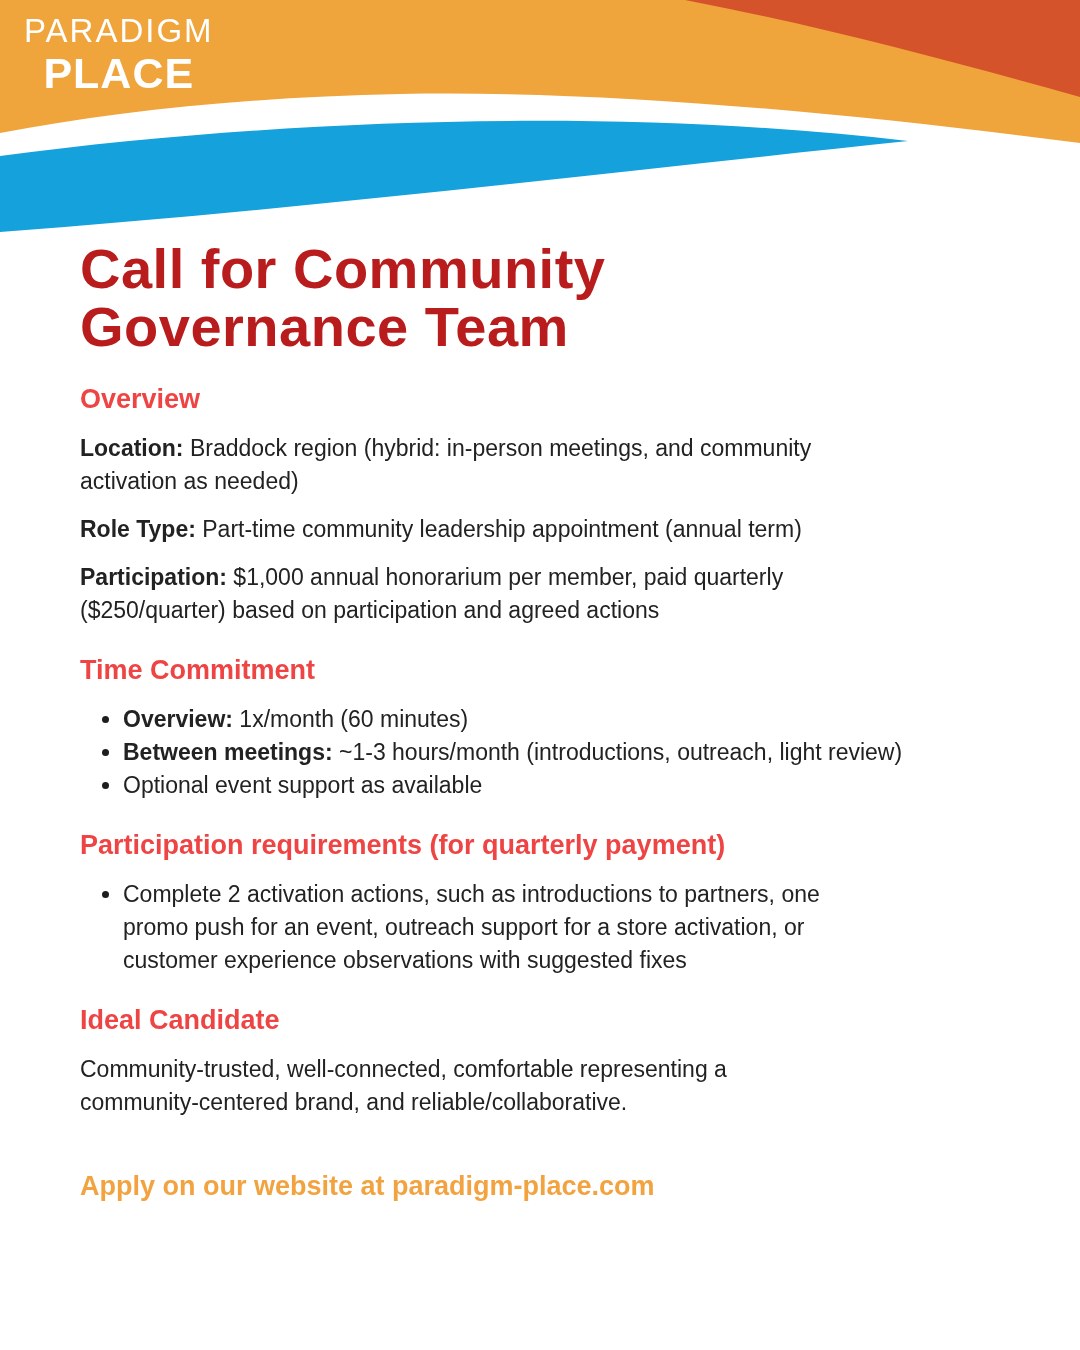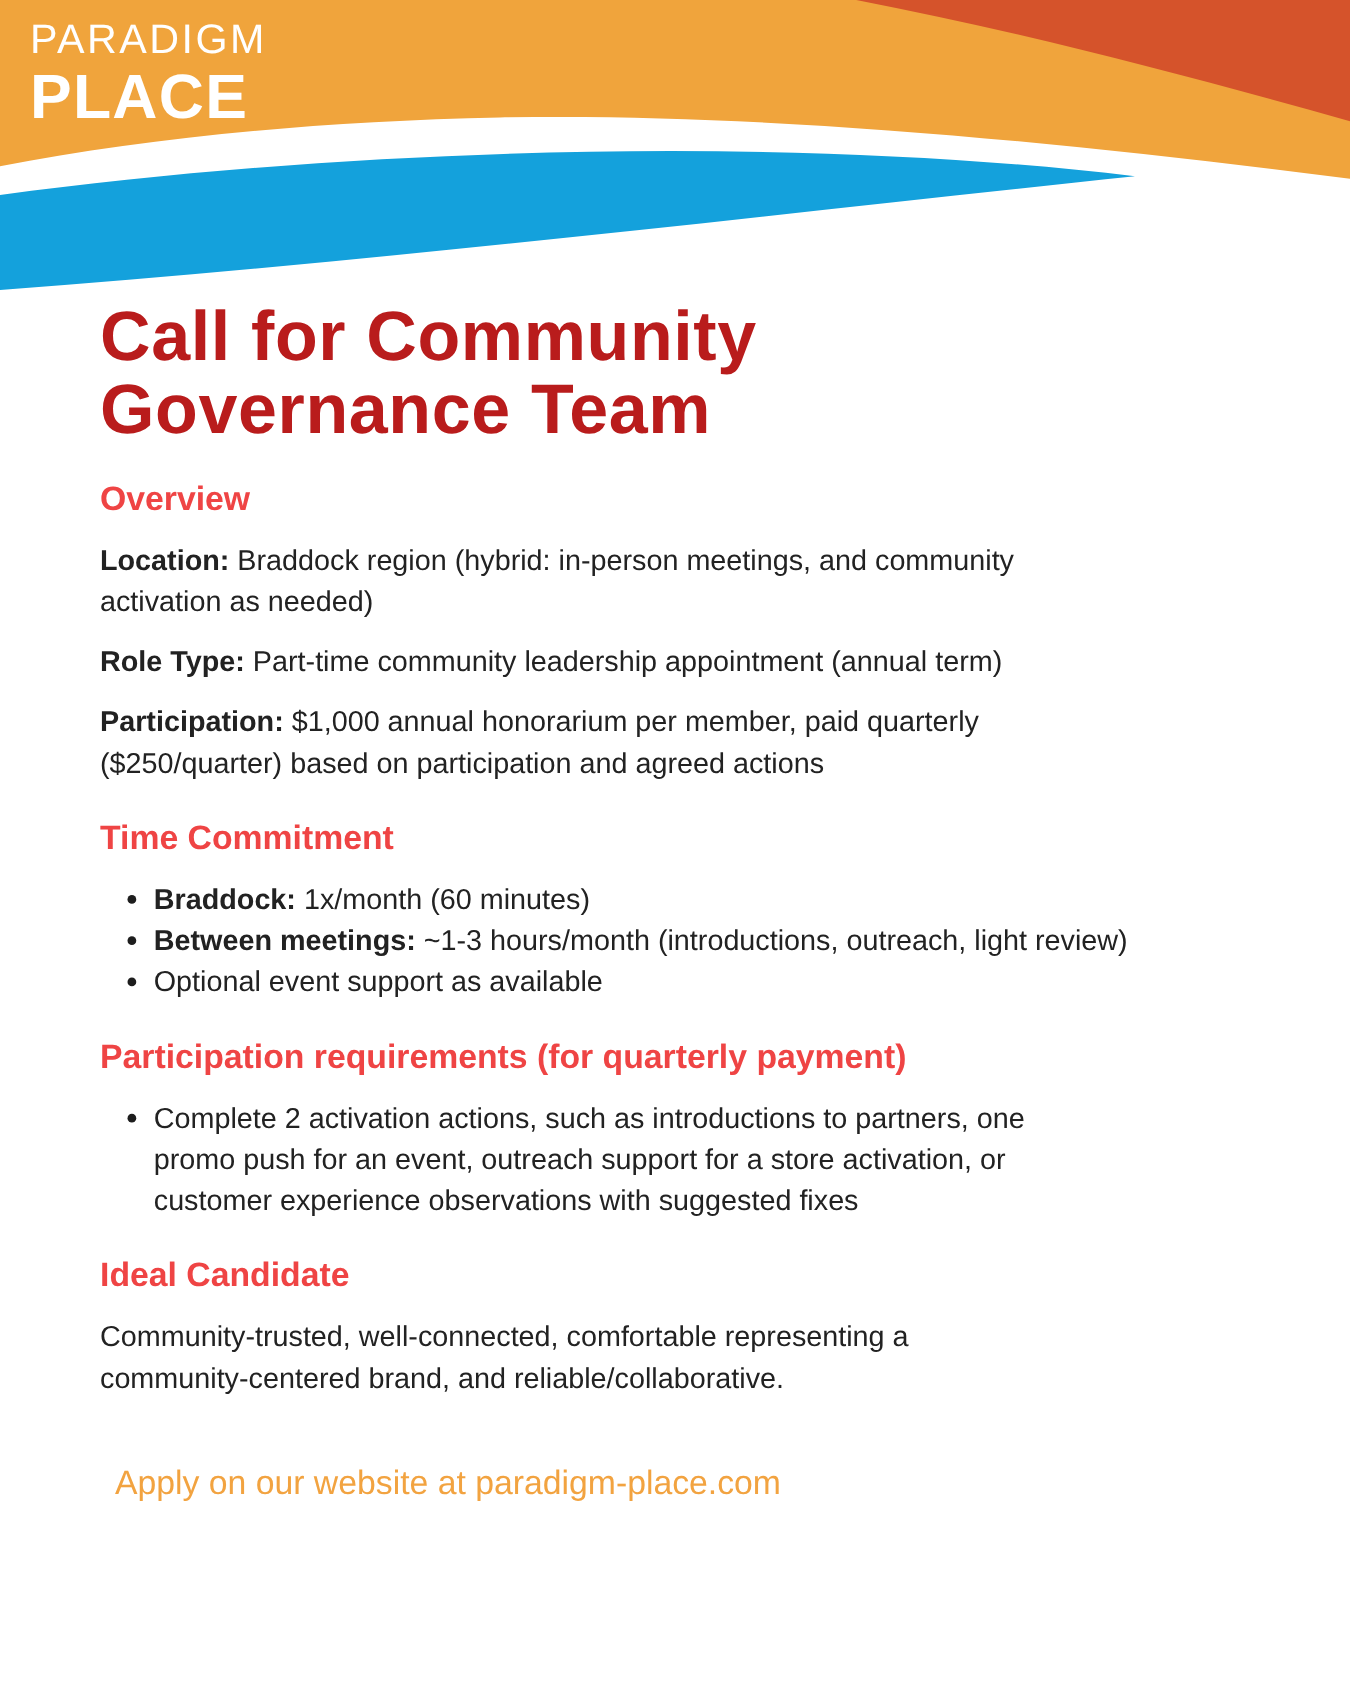--- a/index.html
+++ b/index.html
@@ -7,21 +7,21 @@
     position:relative;
     width:1080px;height:1350px;
     background:#ffffff;
     overflow:hidden;
     font-family:"Liberation Sans",sans-serif;
     margin:0 auto;
   }
   .header-art{position:absolute;top:0;left:0;width:1080px;height:240px;display:block;}
   .logo{position:absolute;top:14px;left:24px;color:#ffffff;line-height:1;}
   .logo .top{font-size:33px;font-weight:normal;letter-spacing:2px;}
-  .logo .bottom{font-size:50px;font-weight:bold;letter-spacing:1px;margin-top:5px;}
+  .logo .bottom{font-size:43px;font-weight:bold;letter-spacing:1px;margin-top:5px;text-align:center;}
   .content{
     position:absolute;top:240px;left:0;
     width:1080px;
     padding:0 50px 0 80px;
     box-sizing:border-box;
   }
   h1.title{
     margin:0;
     font-size:56px;line-height:58px;font-weight:bold;
     color:#b91c1c;
@@ -44,22 +44,22 @@
   ul.bullets li{display:flex;align-items:flex-start;}
   .dot{
     flex:none;width:7px;height:7px;border-radius:50%;
     background:#1d1d1d;margin:13px 14px 0 22px;
   }
   .btext{
     font-size:23px;line-height:33px;color:#222222;
     white-space:pre-line;
   }
   h2.apply-line{
-    margin:48px 12px 0;
-    font-size:27px;line-height:38px;font-weight:normal;
+    margin:48px 0 0;
+    font-size:27px;line-height:38px;font-weight:bold;
     color:#f2a340;
   }
 </style>
 </head>
 <body>
 
 <div class="page">
 
   <svg class="header-art" viewBox="0 0 1080 240" xmlns="http://www.w3.org/2000/svg" aria-hidden="true">
     <path fill="#f0a43c" d="M0,0 H1080 V143 C840,112 600,90 400,94 C250,97 115,111 0,133 Z"></path>
@@ -85,21 +85,21 @@
     <p class="body-text"><b>Role Type: </b><span>Part-time community leadership appointment (annual term)</span></p>
 
     <p class="body-text"><b>Participation: </b><span>$1,000 annual honorarium per member, paid quarterly
 ($250/quarter) based on participation and agreed actions</span></p>
 
     <h2 class="section-heading">Time Commitment</h2>
 
     <ul class="bullets">
       <li>
         <span class="dot"></span>
-        <span class="btext"><b>Braddock: </b><span>1x/month (60 minutes)</span></span>
+        <span class="btext"><b>Overview: </b><span>1x/month (60 minutes)</span></span>
       </li>
       <li>
         <span class="dot"></span>
         <span class="btext"><b>Between meetings: </b><span>~1-3 hours/month (introductions, outreach, light review)</span></span>
       </li>
       <li>
         <span class="dot"></span>
         <span class="btext"><b></b><span>Optional event support as available</span></span>
       </li>
     </ul>

